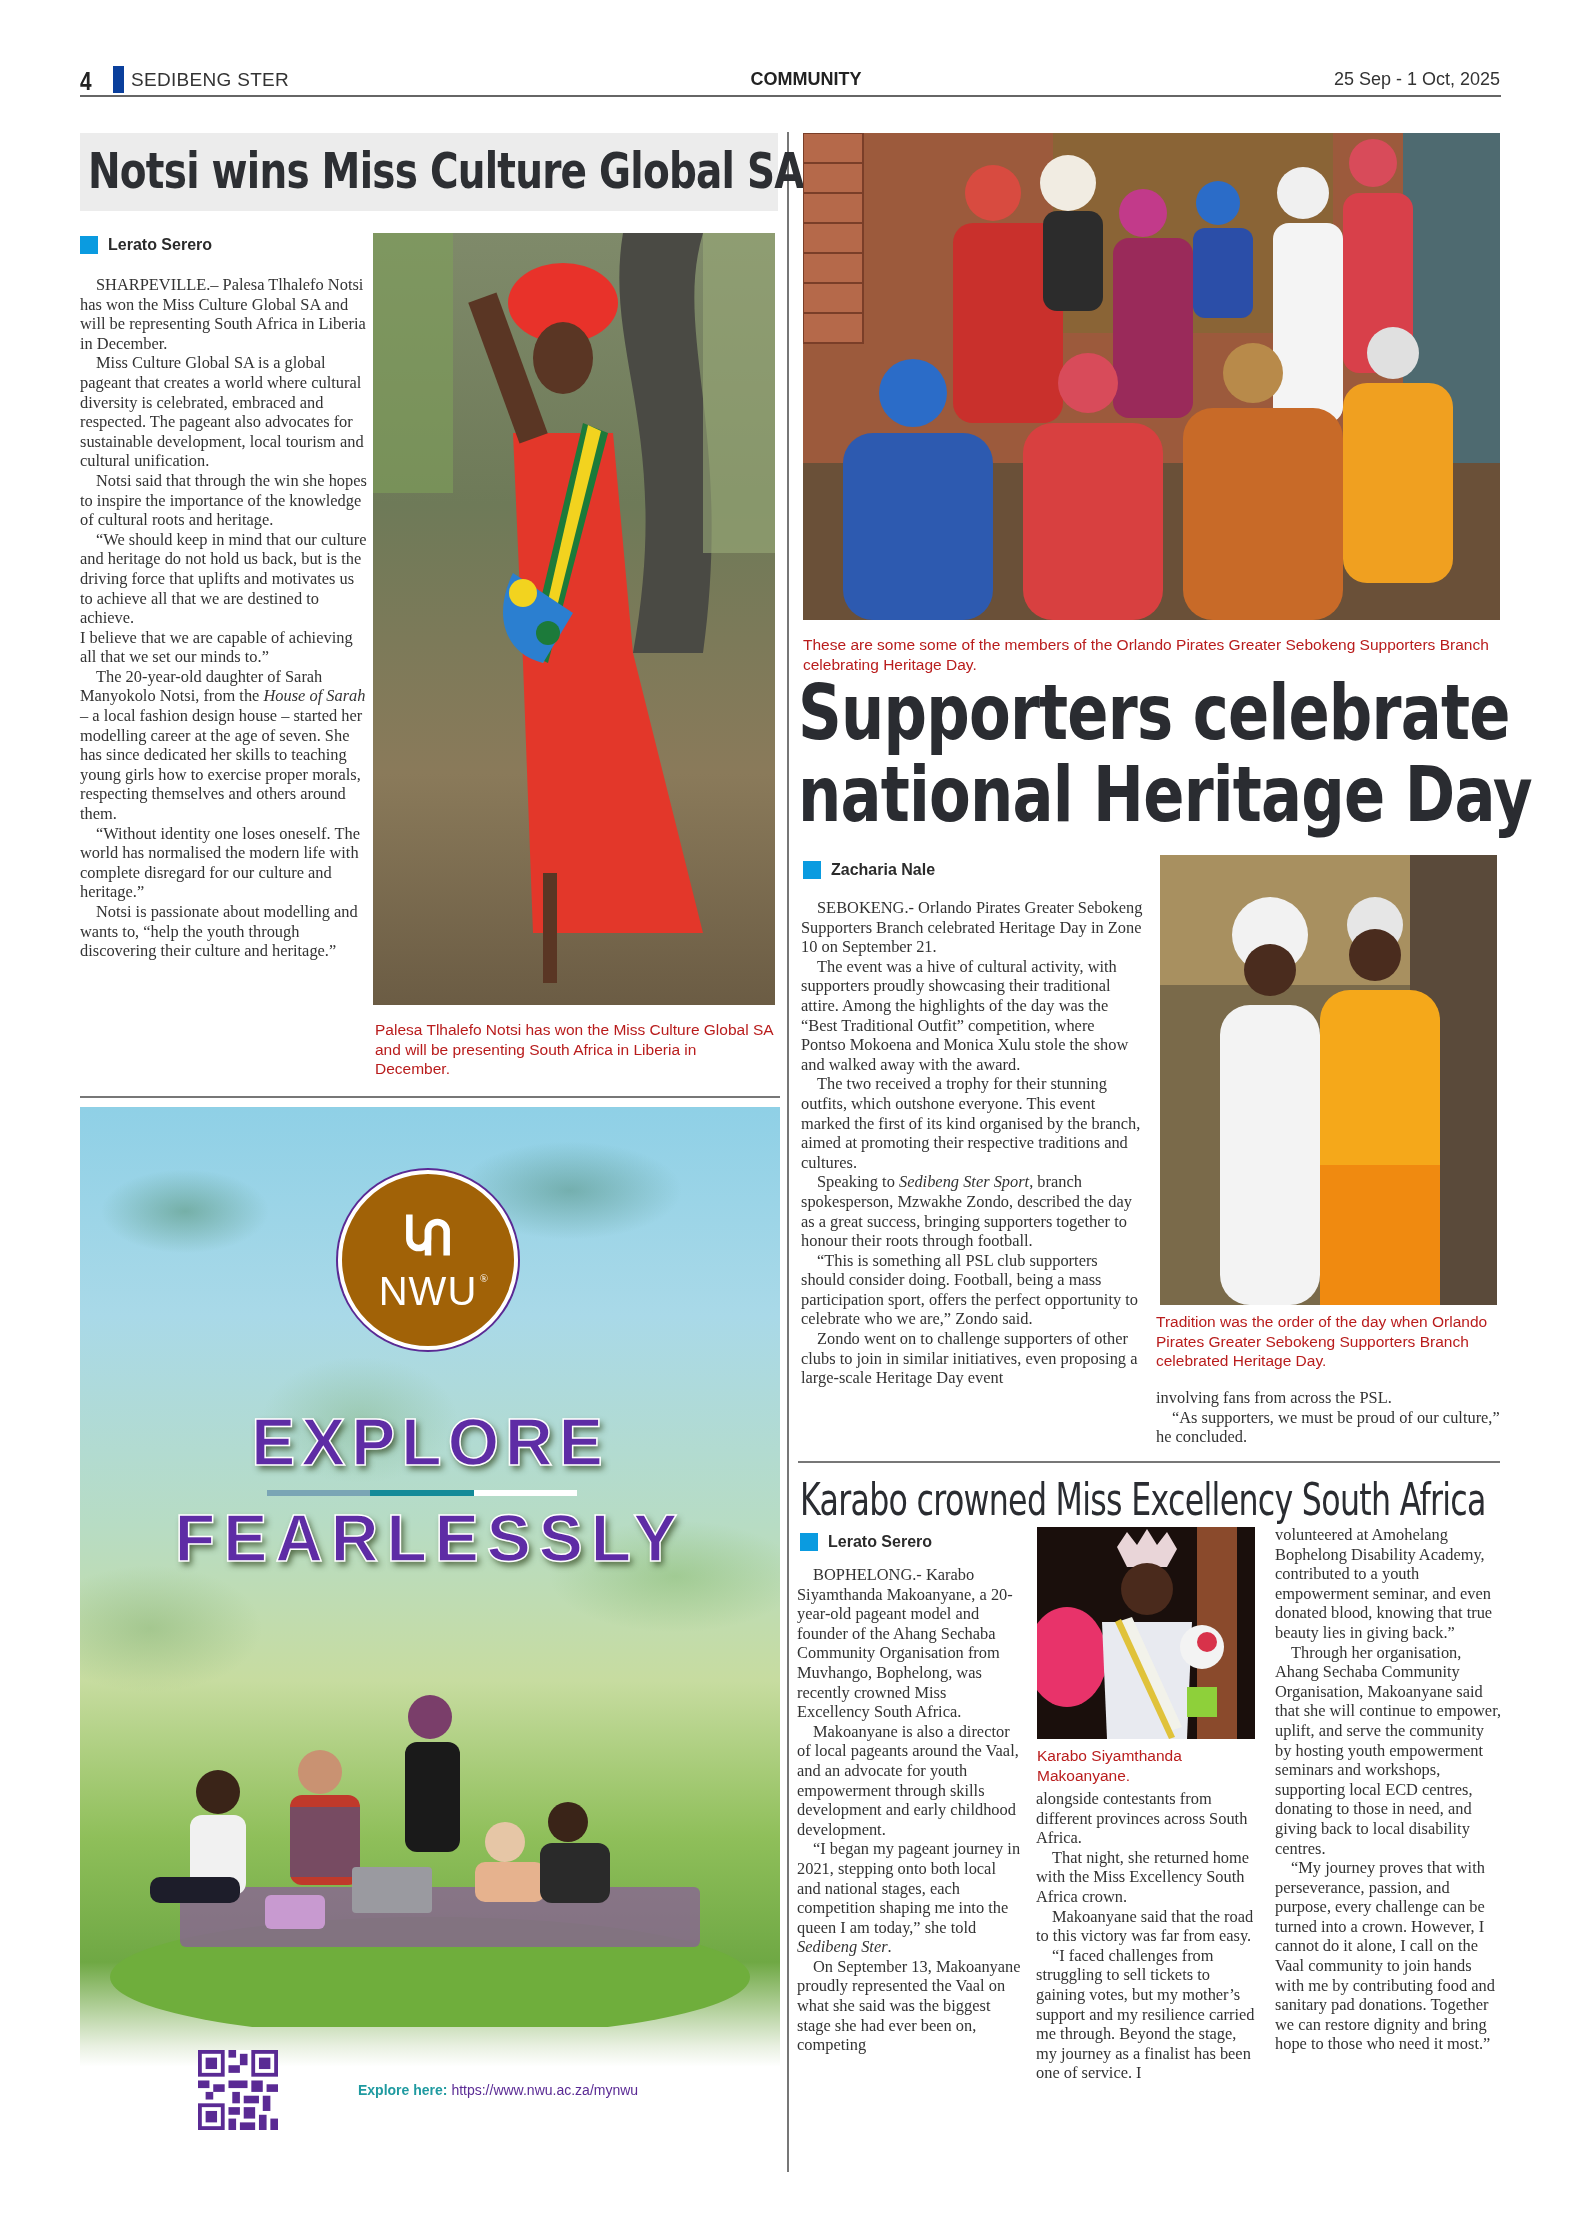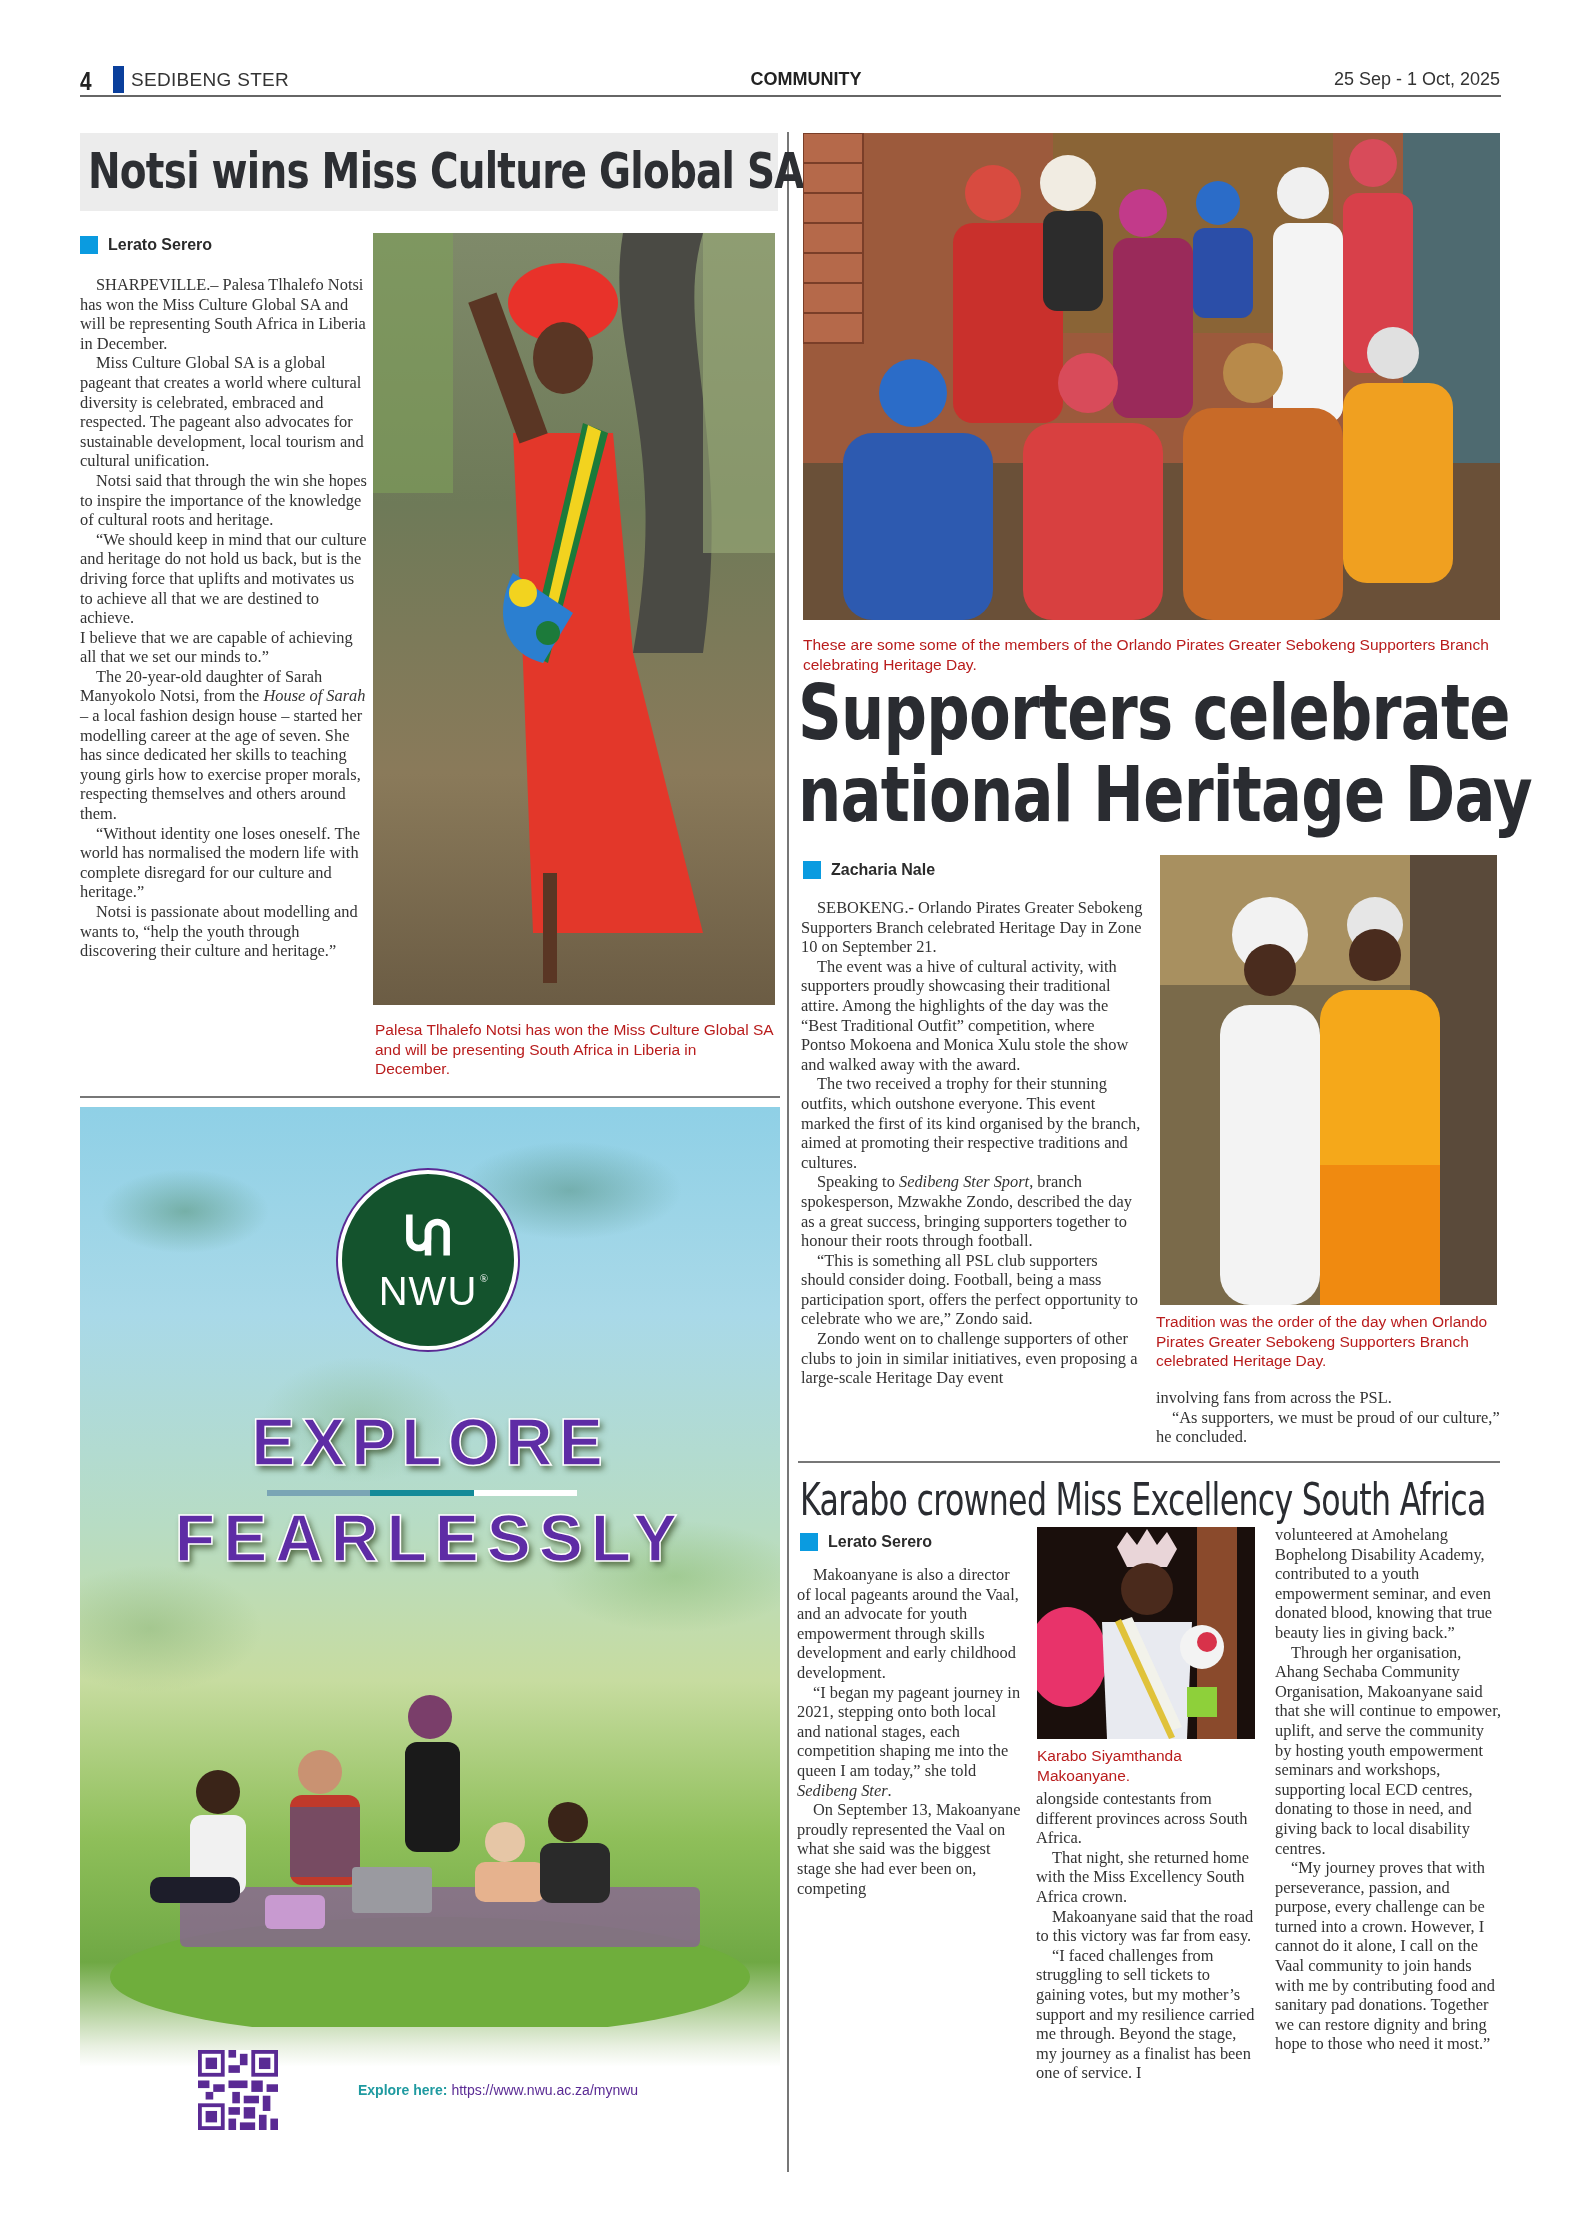--- a/index.html
+++ b/index.html
@@ -39,21 +39,21 @@
 
   
   .ad { left: 80px; top: 1107px; width: 700px; height: 1043px; overflow: hidden; }
   .ad-bg { position: absolute; inset: 0; background: linear-gradient(180deg, #8fd0e6 0%, #a9d9e8 20%, #b7dcc4 40%, #c7dca0 55%, #8fbf5a 70%, #6fa844 82%, #e8f0e0 90%, #ffffff 92%, #ffffff 100%); }
   .ad-tree { position: absolute; inset: 0; background:
       radial-gradient(ellipse 120px 60px at 15% 10%, rgba(70,130,90,0.45), transparent 70%),
       radial-gradient(ellipse 160px 70px at 70% 8%, rgba(60,120,90,0.4), transparent 70%),
       radial-gradient(ellipse 140px 90px at 40% 30%, rgba(120,170,110,0.35), transparent 70%),
       radial-gradient(ellipse 180px 80px at 85% 45%, rgba(110,170,80,0.35), transparent 70%),
       radial-gradient(ellipse 160px 90px at 10% 50%, rgba(110,160,90,0.35), transparent 70%); }
-  .nwu-logo { position: absolute; left: 258px; top: 63px; width: 180px; height: 180px; border-radius: 50%; background: #14532d; border: 4px solid #fff; box-shadow: 0 0 0 2px #5a2a94; display: flex; flex-direction: column; align-items: center; justify-content: center; color: #fff; }
+  .nwu-logo { position: absolute; left: 258px; top: 63px; width: 180px; height: 180px; border-radius: 50%; background: #a16207; border: 4px solid #fff; box-shadow: 0 0 0 2px #5a2a94; display: flex; flex-direction: column; align-items: center; justify-content: center; color: #fff; }
   .nwu-mark { width: 56px; height: 56px; margin-bottom: 6px; }
   .nwu-text { font-family: "Liberation Sans", sans-serif; font-size: 40px; letter-spacing: 1px; }
   .nwu-reg { position: absolute; right: 26px; top: 98px; font-size: 11px; }
   .ad-h1 { position: absolute; left: 0; width: 700px; text-align: center; font-family: "Liberation Sans", sans-serif; font-weight: bold; color: #5e2ca5; -webkit-text-stroke: 1.5px #fff; text-shadow: 3px 4px 6px rgba(40,60,20,0.7); letter-spacing: 6px; }
   .ad-explore { top: 297px; font-size: 66px; line-height: 76px; }
   .ad-fear { top: 393px; font-size: 66px; line-height: 76px; letter-spacing: 8px; }
   .ad-line { position: absolute; top: 383px; left: 187px; height: 6px; width: 310px; display: flex; }
   .ad-line span { flex: 1; }
   .ad-people { position: absolute; left: 20px; top: 470px; width: 660px; height: 450px; }
   .ad-qr { position: absolute; left: 118px; top: 943px; width: 80px; height: 80px; }
@@ -277,20 +277,21 @@
 <div class="abs hrule" style="left:798px; top:1461px; width:702px;"></div>
 
 <div class="abs hl3">Karabo crowned Miss Excellency South Africa</div>
 
 <div class="abs byline" style="left:800px; top:1533px;">
   <span class="sq"></span>
   <span>Lerato Serero</span>
 </div>
 
 <div class="abs body" style="left:797px; top:1565px; width:225px;">
+  <p>BOPHELONG.- Karabo Siyamthanda Makoanyane, a 20-year-old pageant model and founder of the Ahang Sechaba Community Organisation from Muvhango, Bophelong, was recently crowned Miss Excellency South Africa.</p>
   <p>Makoanyane is also a director of local pageants around the Vaal, and an advocate for youth empowerment through skills development and early childhood development.</p>
   <p><span>“I began my pageant journey in 2021, stepping onto both local and national stages, each competition shaping me into the queen I am today,” she told </span><em>Sedibeng Ster</em><span>.</span></p>
   <p>On September 13, Makoanyane proudly represented the Vaal on what she said was the biggest stage she had ever been on, competing</p>
 </div>
 
 <div class="abs photo" style="left:1037px; top:1527px; width:218px; height:212px;">
   <svg width="218" height="212" viewBox="0 0 218 212">
     <rect width="218" height="212" fill="#1a0f0c"></rect>
     <rect x="160" y="0" width="40" height="212" fill="#8a4a2c"></rect>
     <ellipse cx="30" cy="130" rx="40" ry="50" fill="#e8336a"></ellipse>

